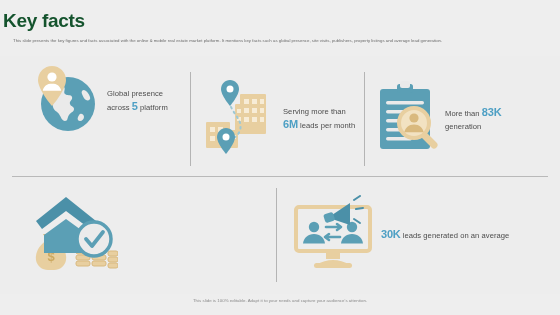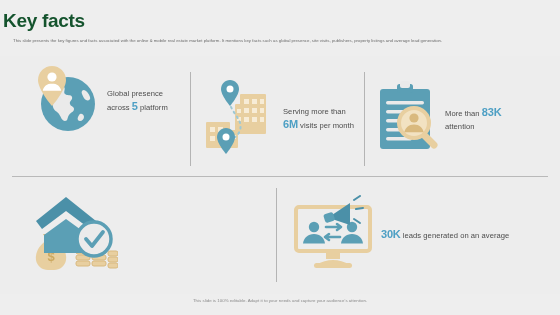--- a/index.html
+++ b/index.html
@@ -202,21 +202,21 @@
 
           <path d="M26 2c-5 0-9 4-9 9 0 6.5 9 17 9 17s9-10.5 9-17c0-5-4-9-9-9z" fill="#5b9fb5"></path>
           <circle cx="26" cy="11" r="3.5" fill="#ffffff"></circle>
           <path d="M22 50c-5 0-9 4-9 9 0 6.5 9 17 9 17s9-10.5 9-17c0-5-4-9-9-9z" fill="#5b9fb5"></path>
           <circle cx="22" cy="59" r="3.5" fill="#ffffff"></circle>
         </svg>
       </div>
       <div class="text">
         <span>Serving more than</span><br>
         <span class="big">6M</span>
-        <span>visits per month</span>
+        <span>leads per month</span>
       </div>
     </div>
 
     <div class="fact f3">
       <div class="icon-wrap">
         <svg width="62" height="72" viewBox="0 0 62 72">
           <rect x="4" y="8" width="50" height="60" rx="3" fill="#5b9fb5"></rect>
           <rect x="21" y="3" width="16" height="9" rx="2.5" fill="#5b9fb5"></rect>
           <rect x="24" y="0" width="10" height="7" rx="2" fill="#eaeaea"></rect>
           <g fill="#eaeaea">
@@ -229,21 +229,21 @@
 
           <path d="M44 50 L58 64" stroke="#e8cfa0" stroke-width="7" stroke-linecap="round"></path>
           <circle cx="38" cy="42" r="15" fill="#f2e2c2" stroke="#e8cfa0" stroke-width="4"></circle>
           <circle cx="38" cy="37" r="4.6" fill="#d9b97e"></circle>
           <path d="M38 43.5c-5.2 0-9 3.4-9.6 7.8h19.2c-.6-4.4-4.4-7.8-9.6-7.8z" fill="#d9b97e"></path>
         </svg>
       </div>
       <div class="text">
         <span>More than</span>
         <span class="big">83K</span><br>
-        <span>attention</span>
+        <span>generation</span>
       </div>
     </div>
 
     <div class="fact f4">
       <div class="icon-wrap">
         <svg width="86" height="82" viewBox="0 0 86 82">
 
           <path d="M14 50c-7 4-11 12-10 19 1 6 6 10 12 10h6c6 0 11-4 12-10 1-7-3-15-10-19z" fill="#e8cfa0"></path>
           <path d="M14 48h10l3-5H11z" fill="#d9b97e"></path>
           <text x="19" y="70" font-family="Liberation Sans, sans-serif" font-size="13" font-weight="bold" fill="#cda960" text-anchor="middle">$</text>

